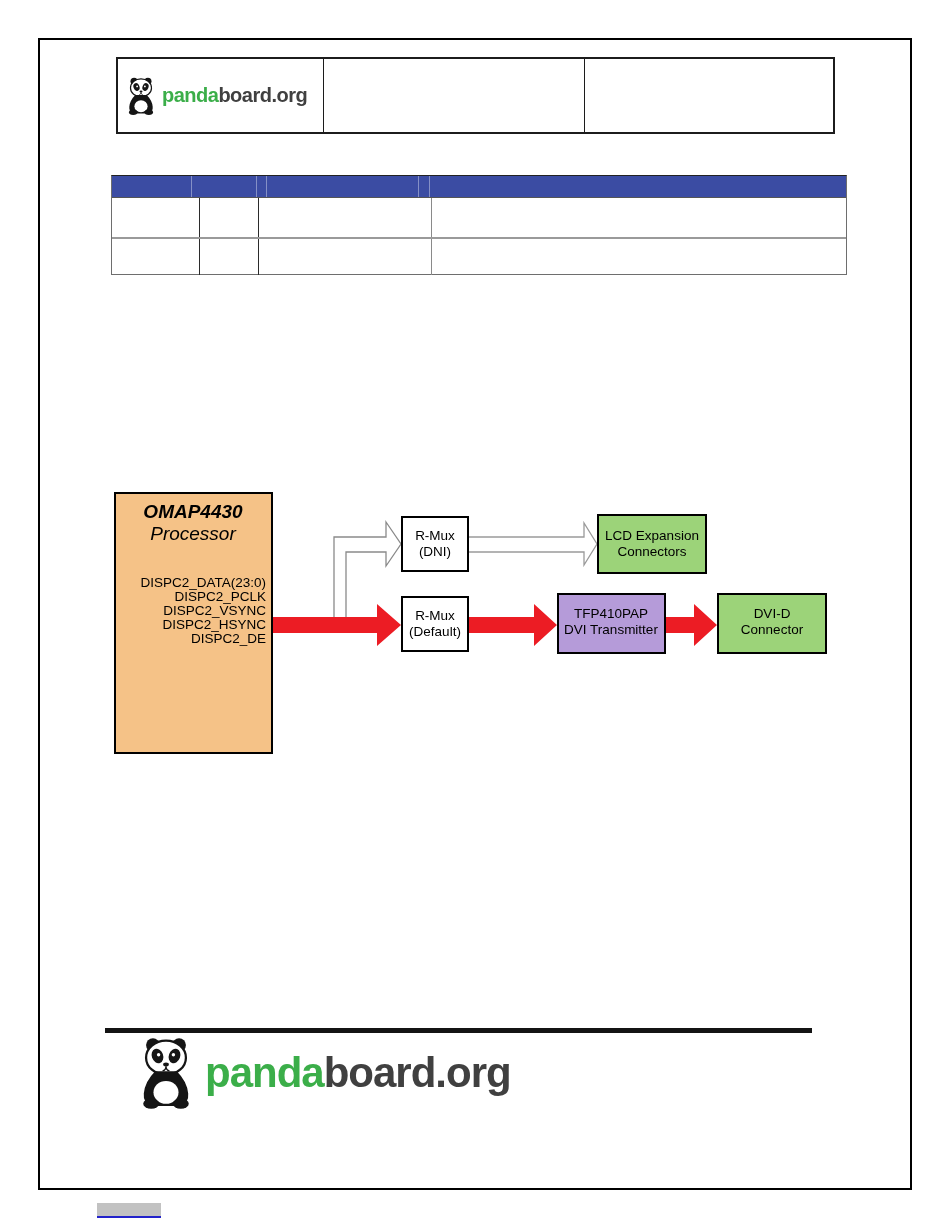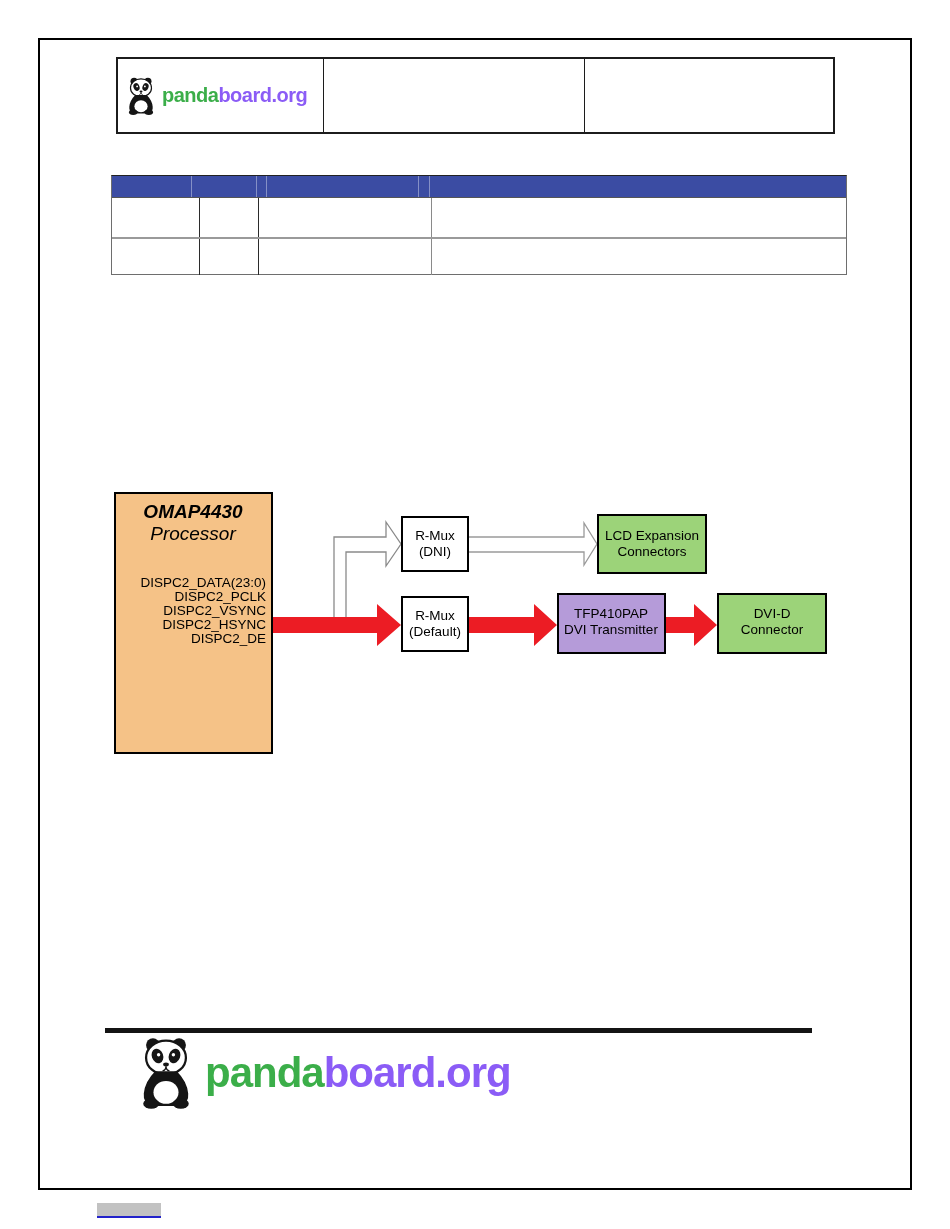--- a/index.html
+++ b/index.html
@@ -18,21 +18,21 @@
     border:2px solid #1c1c1c;box-sizing:border-box;display:flex;background:#fff;
   }
   #header-table .hcell{height:100%;box-sizing:border-box;display:flex;align-items:center;}
   #header-table .hcell.c1{width:205px;padding-left:8px;}
   #header-table .hcell.c2{width:261px;border-left:1px solid #1c1c1c;}
   #header-table .hcell.c3{flex:1;border-left:1px solid #1c1c1c;}
   
   .logo{display:flex;align-items:center;}
   .logo .logo-text{font-weight:bold;letter-spacing:-0.5px;white-space:nowrap;}
   .logo .lg{color:#3BAE49;}
-  .logo .ld{color:#8b5cf6;}
+  .logo .ld{color:#404040;}
   .logo-sm svg{width:30px;height:42px;}
   .logo-sm .logo-text{font-size:20px;margin-left:6px;}
   .logo-lg svg{width:58px;height:74px;}
   .logo-lg .logo-text{font-size:42px;margin-left:10px;letter-spacing:-1px;}
   
   #rev-table{
     position:absolute;left:111px;top:175px;width:736px;height:100px;
     box-sizing:border-box;border:1px solid #6e6e6e;border-top:1px solid #222;background:#fff;
   }
   #rev-table .rt-header{

